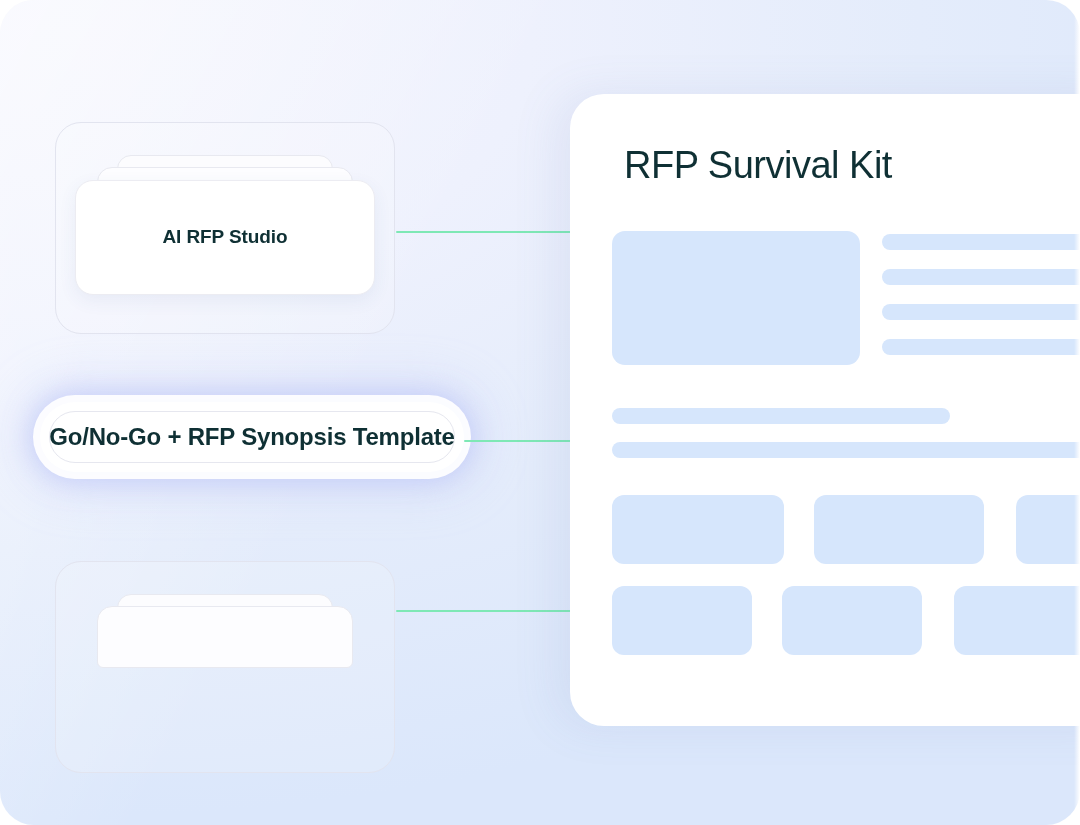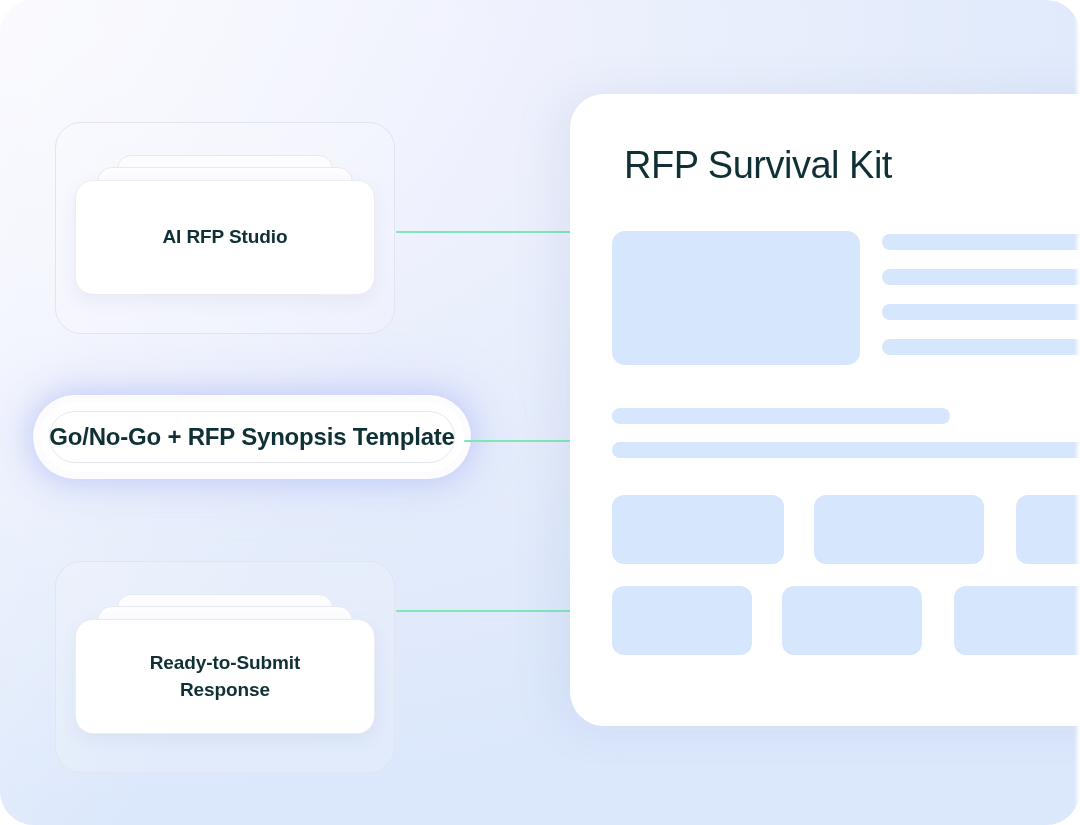--- a/index.html
+++ b/index.html
@@ -87,21 +87,21 @@
     display: flex;
     align-items: center;
     justify-content: center;
     padding: 0 16px;
   }
 
   .card-label {
     font-size: 19px;
     font-weight: 700;
     color: #0f3034;
-    text-align: center;
+    text-align: right;
     line-height: 1.38;
     letter-spacing: -0.1px;
   }
 
   
   .pill-wrap {
     position: absolute;
     left: 40px;
     top: 402px;
     width: 424px;
@@ -202,26 +202,20 @@
     <div class="pill-wrap">
       <div class="pill">
         <div class="pill-label">Go/No-Go + RFP Synopsis Template</div>
       </div>
     </div>
 
     <div class="group-box bottom"></div>
     <div class="stack bottom">
       <div class="sheet back"></div>
       <div class="sheet mid"></div>
-      <div class="sheet front">
-        <div class="card-label">
-          <span>Ready-to-Submit</span><br>
-          <span>Response</span>
-        </div>
-      </div>
     </div>
 
     <div class="connector c1"></div>
     <div class="connector c2"></div>
     <div class="connector c3"></div>
   </div>
 
   <div class="doc-panel">
     <div class="doc-title">RFP Survival Kit</div>
 

